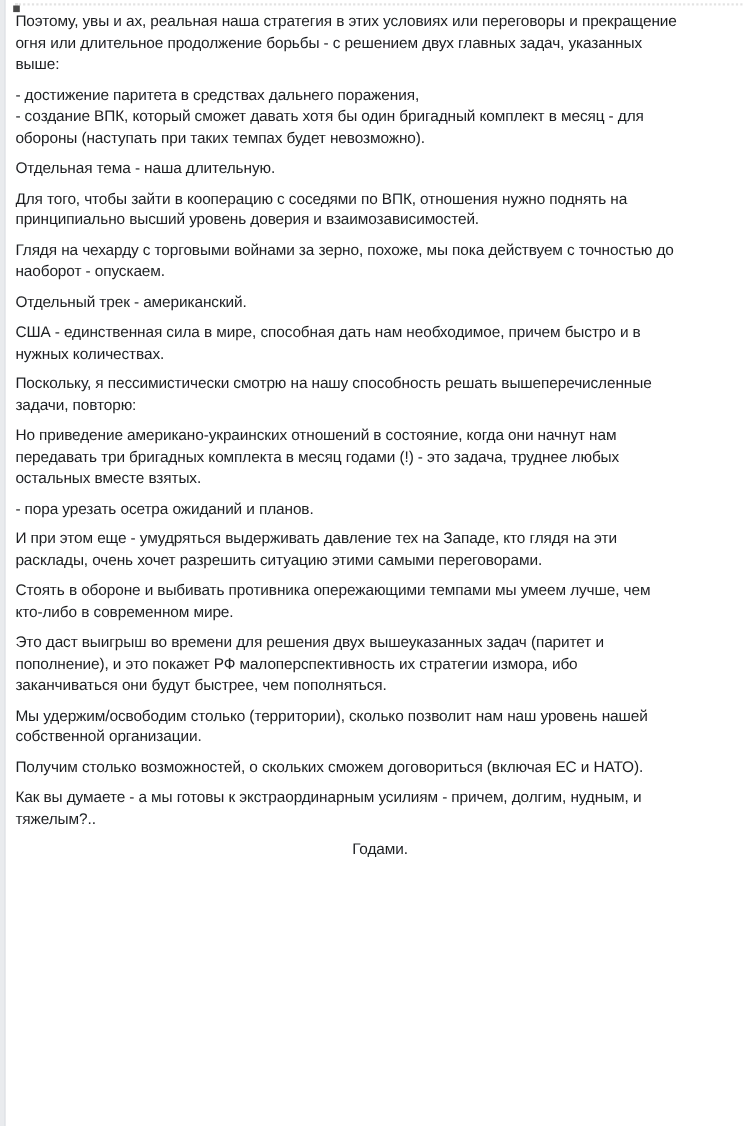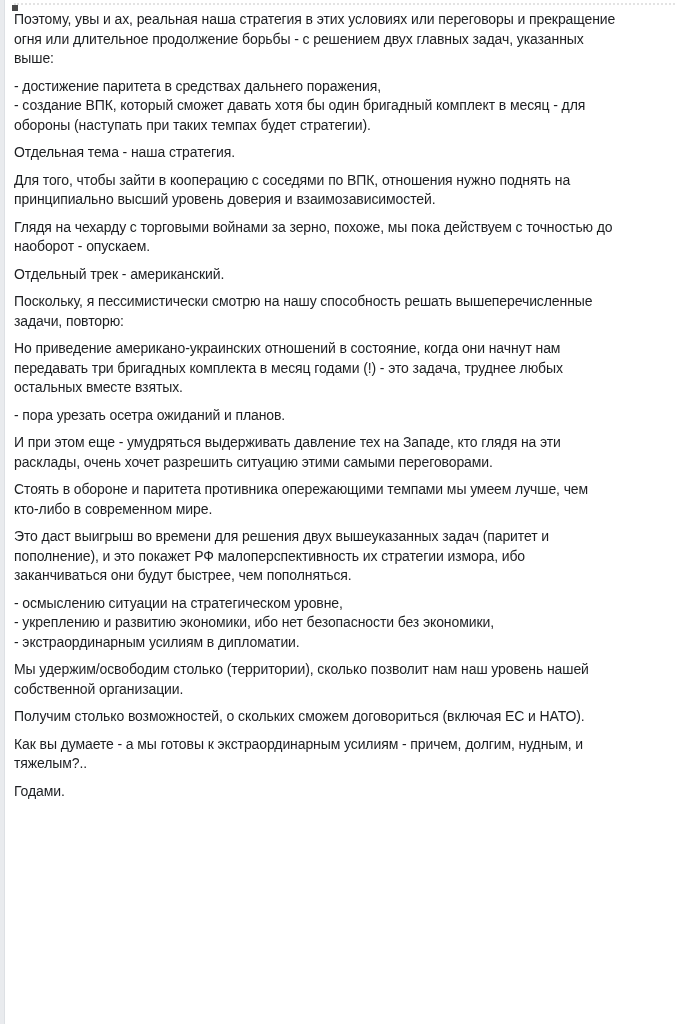--- a/index.html
+++ b/index.html
@@ -50,59 +50,58 @@
     color: #1c1e21;
   }
   .para {
     font-size: 14px;
     line-height: 19.5px;
     letter-spacing: -0.1px;
     white-space: pre;        
     overflow: hidden;
     margin: 0 0 8px 0;
   }
-  .para:last-child { margin-bottom: 16px; }
+  .para:last-child { margin-bottom: 16px; text-align: center; }
 </style>
 </head>
 <body>
 
 <div class="page">
   <div class="left-strip"></div>
   <div class="top-remnant-line"></div>
   <div class="top-remnant-mark"></div>
 
   <div class="post">
     <div class="para">Поэтому, увы и ах, реальная наша стратегия в этих условиях или переговоры и прекращение
 огня или длительное продолжение борьбы - с решением двух главных задач, указанных
 выше:</div>
     <div class="para">- достижение паритета в средствах дальнего поражения,
 - создание ВПК, который сможет давать хотя бы один бригадный комплект в месяц - для
-обороны (наступать при таких темпах будет стратегии).</div>
-    <div class="para">Отдельная тема - наша стратегия.</div>
+обороны (наступать при таких темпах будет невозможно).</div>
+    <div class="para">Отдельная тема - наша длительную.</div>
     <div class="para">Для того, чтобы зайти в кооперацию с соседями по ВПК, отношения нужно поднять на
 принципиально высший уровень доверия и взаимозависимостей.</div>
     <div class="para">Глядя на чехарду с торговыми войнами за зерно, похоже, мы пока действуем с точностью до
 наоборот - опускаем.</div>
     <div class="para">Отдельный трек - американский.</div>
+    <div class="para">США - единственная сила в мире, способная дать нам необходимое, причем быстро и в
+нужных количествах.</div>
     <div class="para">Поскольку, я пессимистически смотрю на нашу способность решать вышеперечисленные
 задачи, повторю:</div>
     <div class="para">Но приведение американо-украинских отношений в состояние, когда они начнут нам
 передавать три бригадных комплекта в месяц годами (!) - это задача, труднее любых
 остальных вместе взятых.</div>
     <div class="para">- пора урезать осетра ожиданий и планов.</div>
     <div class="para">И при этом еще - умудряться выдерживать давление тех на Западе, кто глядя на эти
 расклады, очень хочет разрешить ситуацию этими самыми переговорами.</div>
-    <div class="para">Стоять в обороне и паритета противника опережающими темпами мы умеем лучше, чем
+    <div class="para">Стоять в обороне и выбивать противника опережающими темпами мы умеем лучше, чем
 кто-либо в современном мире.</div>
     <div class="para">Это даст выигрыш во времени для решения двух вышеуказанных задач (паритет и
 пополнение), и это покажет РФ малоперспективность их стратегии измора, ибо
 заканчиваться они будут быстрее, чем пополняться.</div>
-    <div class="para">- осмыслению ситуации на стратегическом уровне,
-- укреплению и развитию экономики, ибо нет безопасности без экономики,
-- экстраординарным усилиям в дипломатии.</div>
     <div class="para">Мы удержим/освободим столько (территории), сколько позволит нам наш уровень нашей
 собственной организации.</div>
     <div class="para">Получим столько возможностей, о скольких сможем договориться (включая ЕС и НАТО).</div>
     <div class="para">Как вы думаете - а мы готовы к экстраординарным усилиям - причем, долгим, нудным, и
 тяжелым?..</div>
     <div class="para">Годами.</div>
   </div>
 </div>
 
 </body></html>

